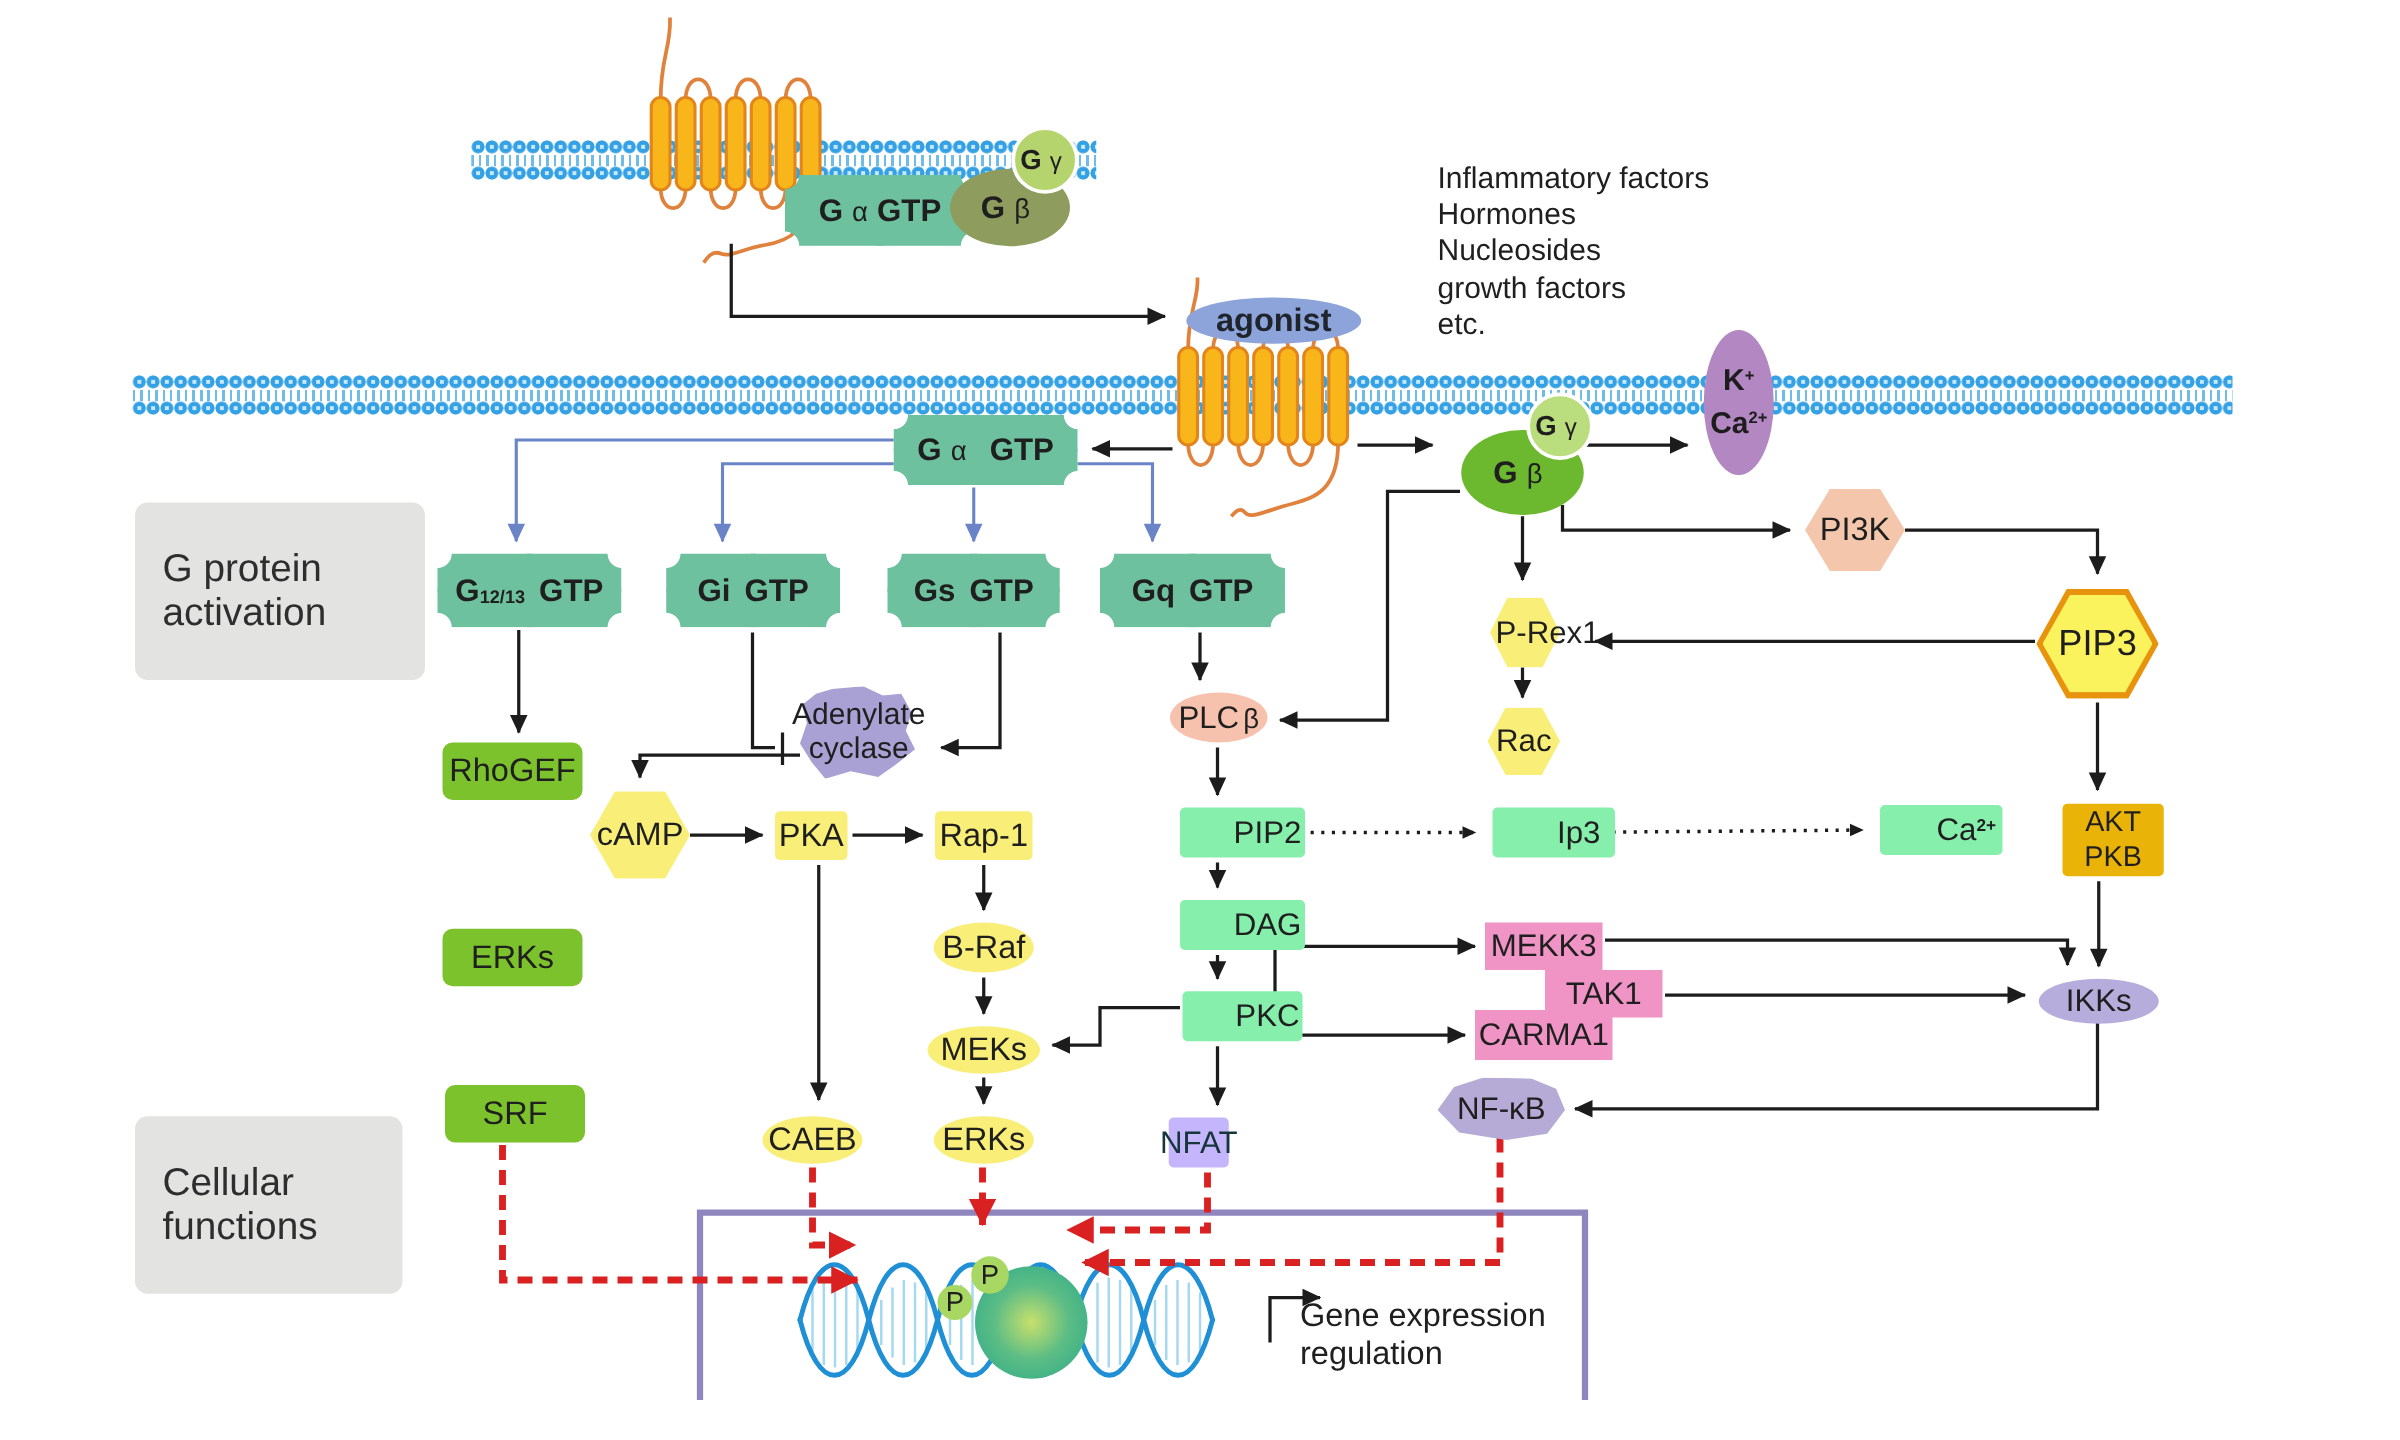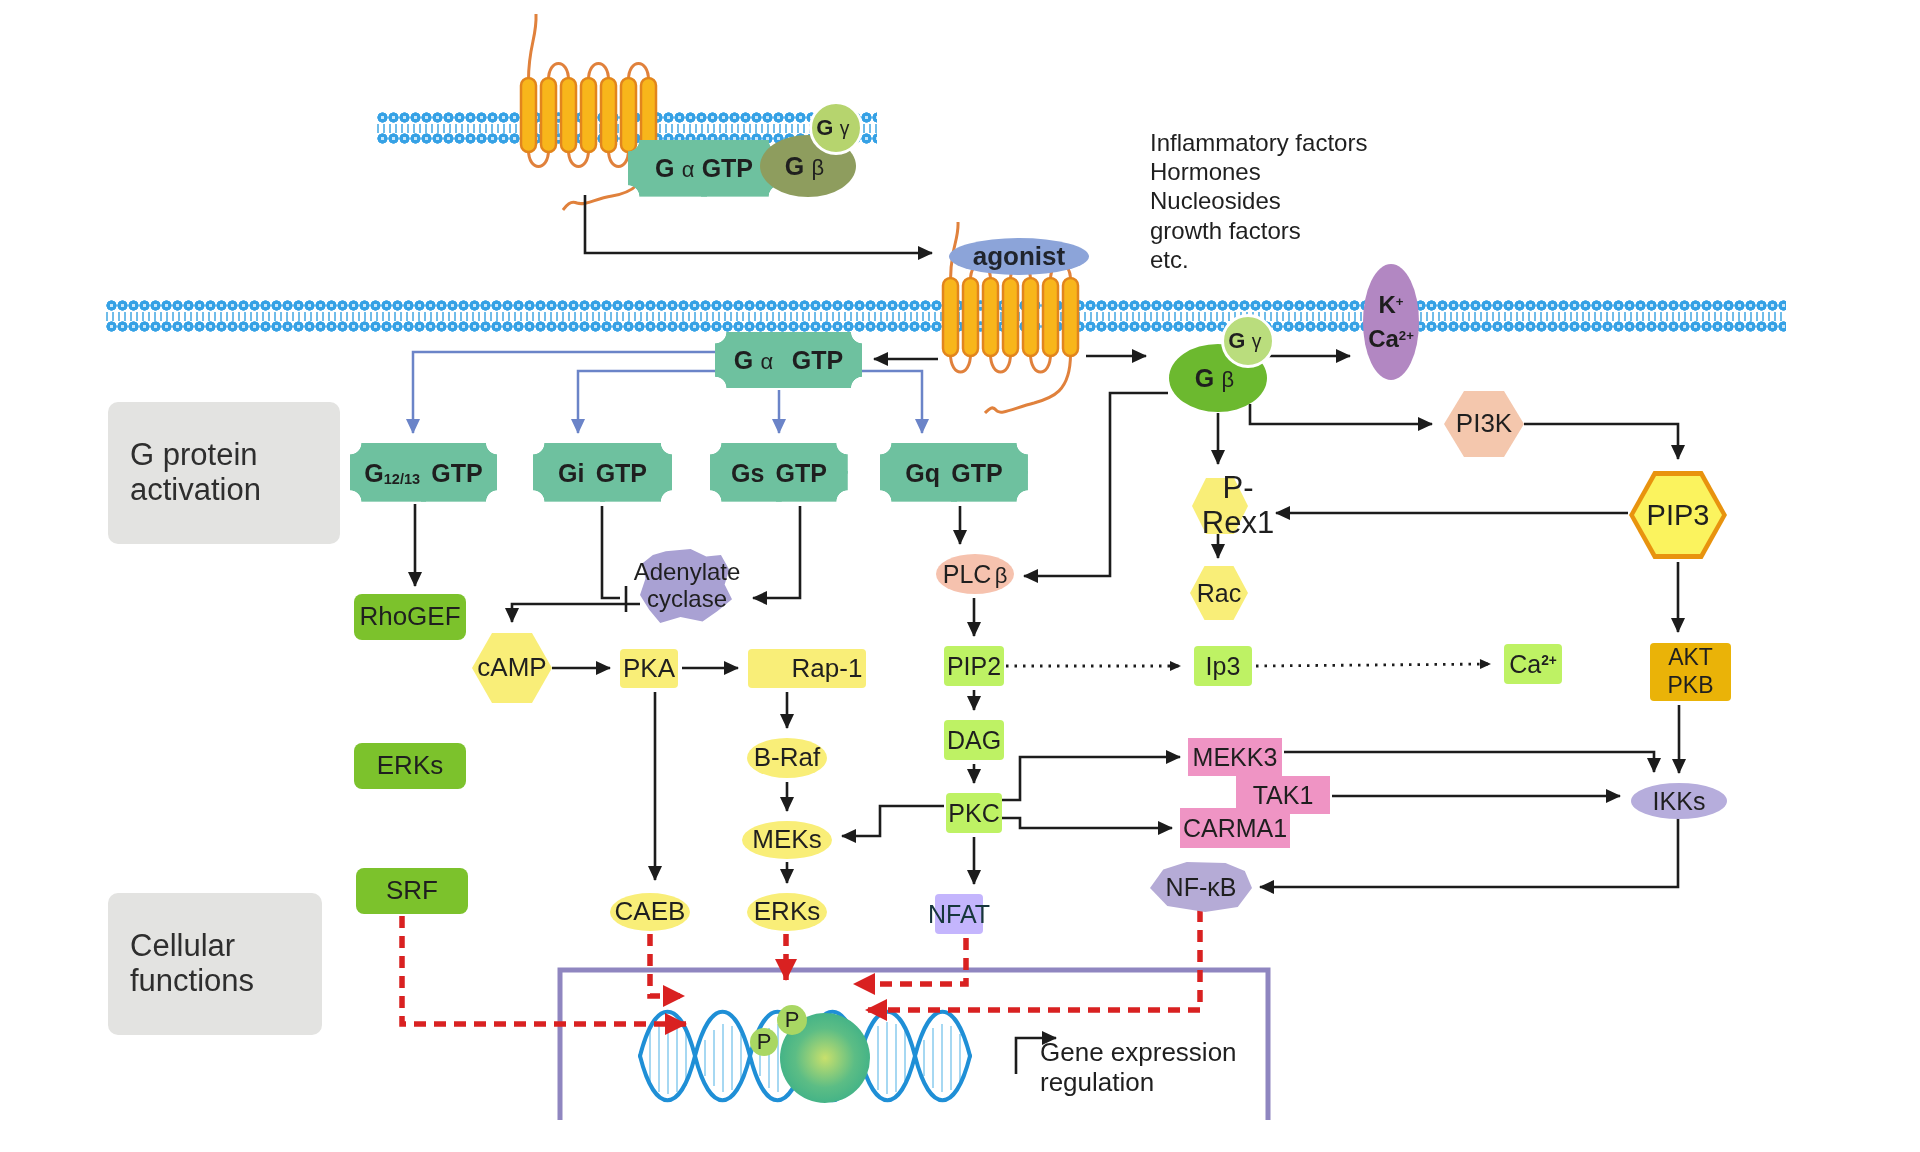--- a/index.html
+++ b/index.html
@@ -24,21 +24,21 @@
       radial-gradient(circle at 0 100%,rgba(0,0,0,0) 11px,var(--c) 11.7px) left bottom/52% 52% no-repeat,
       radial-gradient(circle at 100% 100%,rgba(0,0,0,0) 11px,var(--c) 11.7px) right bottom/52% 52% no-repeat;}
   .greek{font-weight:400;font-size:.88em;margin:0 .33em;}
   .gapL{margin-left:.45em;}
   .subnum{font-size:.58em;font-weight:700;vertical-align:-0.12em;}
   .sup{font-size:.55em;font-weight:700;vertical-align:.55em;letter-spacing:0;}
   
   .rect{border-radius:4px;}
   .greenbox{background:#7cc22c;border-radius:8px;font-size:26px;}
   .yellow{background:#f9ee78;}
-  .bluebox{background:#bef264;}
+  .bluebox{background:#86efac;padding-left:40px;}
   .pinkbox{background:#ef94c4;font-size:25px;}
   .ellipse{border-radius:50%;}
   .hex{clip-path:polygon(25% 0,75% 0,100% 50%,75% 100%,25% 100%,0 50%);}
   .oct{clip-path:polygon(0 52%,13% 15%,36% 0,74% 2%,93% 18%,100% 52%,86% 90%,54% 100%,17% 88%);}
   .blob{clip-path:polygon(28% 3%,55% 0,72% 10%,88% 8%,97% 28%,92% 48%,100% 68%,84% 84%,68% 98%,44% 92%,22% 100%,10% 82%,0 62%,6% 40%,2% 20%,14% 8%);}
   .graybox{background:#e3e3e1;border-radius:10px;color:#2e2e2e;}
   .sectionlabel{font-size:31px;justify-content:flex-start;padding-left:22px;text-align:left;}
   #connectors{position:absolute;left:0;top:0;z-index:1;}
 </style>
 </head>
@@ -248,42 +248,42 @@
   <div class="node greenbox" style="left:354px;top:594px;width:112px;height:46px;">RhoGEF</div>
   <div class="node greenbox" style="left:354px;top:743px;width:112px;height:46px;">ERKs</div>
   <div class="node greenbox" style="left:356px;top:868px;width:112px;height:46px;">SRF</div>
 
   <div class="node blob" style="left:640px;top:549px;width:92px;height:74px;background:#a9a1d3;"></div>
   <div class="node pre" style="left:624px;top:556px;width:126px;height:60px;font-size:24px;">Adenylate
 cyclase</div>
 
   <div class="node yellow hex" style="left:472px;top:633px;width:80px;height:70px;font-size:26px;">cAMP</div>
   <div class="node yellow rect" style="left:620px;top:649px;width:58px;height:39px;font-size:26px;">PKA</div>
-  <div class="node yellow rect" style="left:748px;top:649px;width:78px;height:39px;font-size:26px;padding-left:40px;">Rap-1</div>
+  <div class="node yellow rect" style="left:748px;top:649px;width:78px;height:39px;font-size:26px;">Rap-1</div>
   <div class="node yellow ellipse" style="left:747px;top:738px;width:80px;height:40px;font-size:26px;">B-Raf</div>
   <div class="node yellow ellipse" style="left:742px;top:821px;width:90px;height:38px;font-size:26px;">MEKs</div>
   <div class="node yellow ellipse" style="left:747px;top:893px;width:80px;height:38px;font-size:26px;">ERKs</div>
   <div class="node yellow ellipse" style="left:610px;top:893px;width:80px;height:38px;font-size:26px;">CAEB</div>
 
   <div class="node ellipse" style="left:936px;top:554px;width:78px;height:40px;background:#f6c2ae;font-size:25px;">
     <span><span>PLC</span><span class="greek" style="margin:0 0 0 .15em;">β</span></span>
   </div>
   <div class="node bluebox rect" style="left:944px;top:646px;width:60px;height:40px;">PIP2</div>
   <div class="node bluebox rect" style="left:944px;top:720px;width:60px;height:40px;">DAG</div>
   <div class="node bluebox rect" style="left:946px;top:793px;width:56px;height:40px;">PKC</div>
   <div class="node rect" style="left:935px;top:894px;width:48px;height:40px;background:#c4b5fd;color:#17363c;">NFAT</div>
 
   <div class="node bluebox rect" style="left:1194px;top:646px;width:58px;height:40px;">Ip3</div>
   <div class="node bluebox rect" style="left:1504px;top:644px;width:58px;height:40px;">
     <span><span>Ca</span><span class="sup">2+</span></span>
   </div>
 
   <div class="node" style="left:1160px;top:478px;width:120px;height:56px;">
     <div class="yellow hex" style="position:absolute;left:32px;top:0;width:56px;height:56px;"></div>
-    <span style="position:relative;font-size:31px;margin-left:36px;">P-Rex1</span>
+    <span style="position:relative;font-size:25px;margin-left:36px;">P-Rex1</span>
   </div>
   <div class="node yellow hex" style="left:1190px;top:566px;width:58px;height:54px;font-size:25px;">Rac</div>
 
   <div class="node hex" style="left:1444px;top:391px;width:80px;height:66px;background:#f4c7ad;font-size:26px;">PI3K</div>
   <div class="node hex" style="left:1629px;top:471px;width:98px;height:88px;background:#e8930e;">
     <div class="hex" style="position:absolute;left:5px;top:5px;width:88px;height:78px;background:#fbf35e;"></div>
     <span style="position:relative;font-size:29px;">PIP3</span>
   </div>
 
   <div class="node rect pre" style="left:1650px;top:643px;width:81px;height:58px;background:#eab308;font-size:23px;line-height:1.2;">AKT

